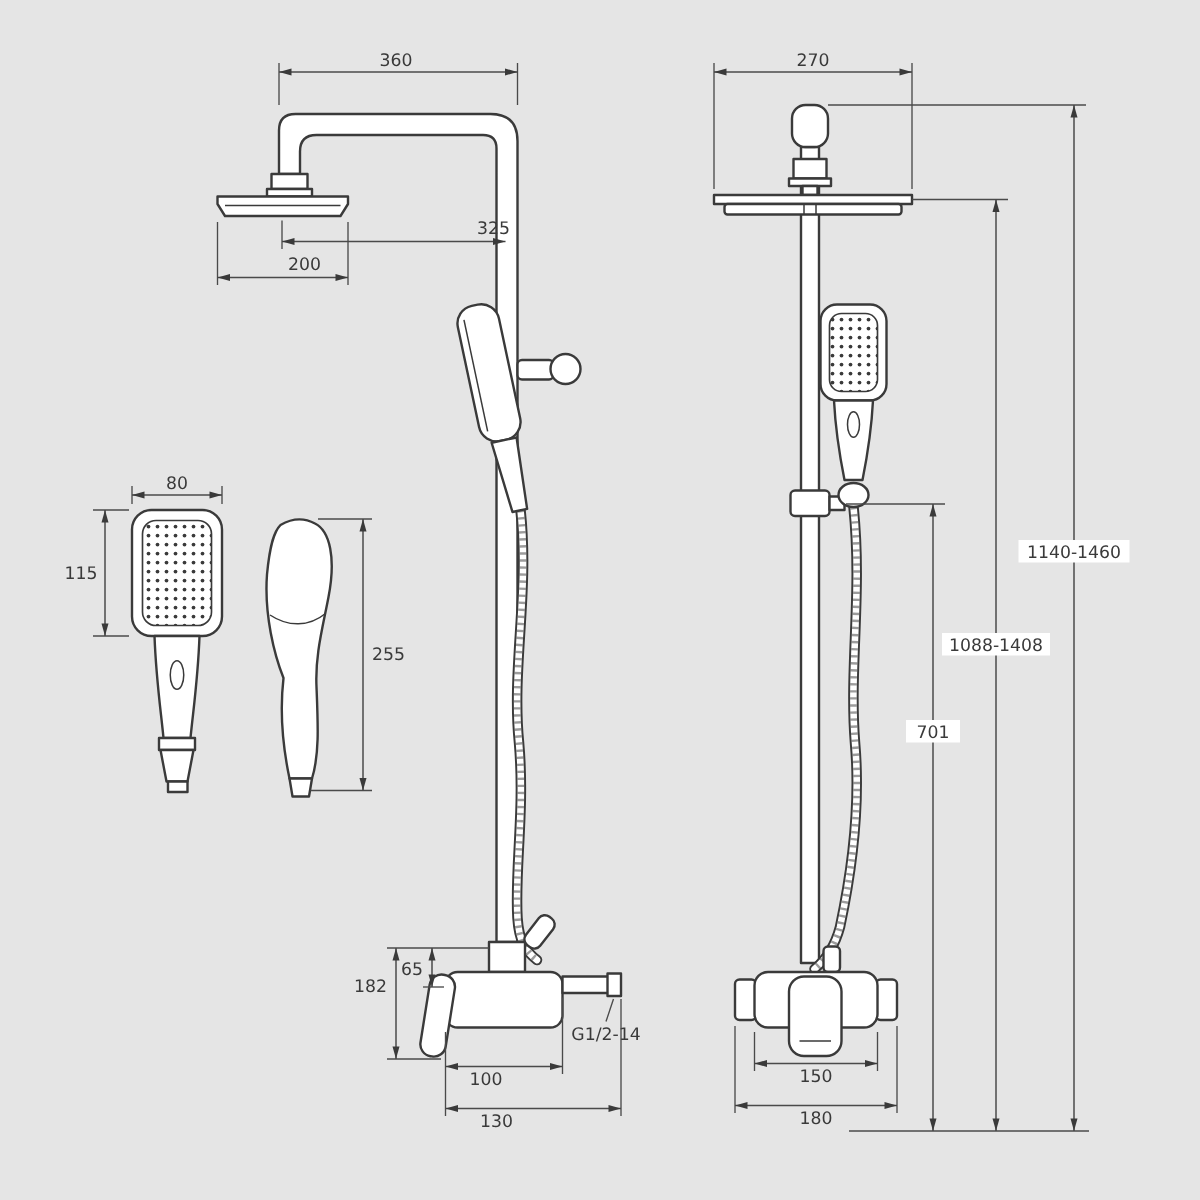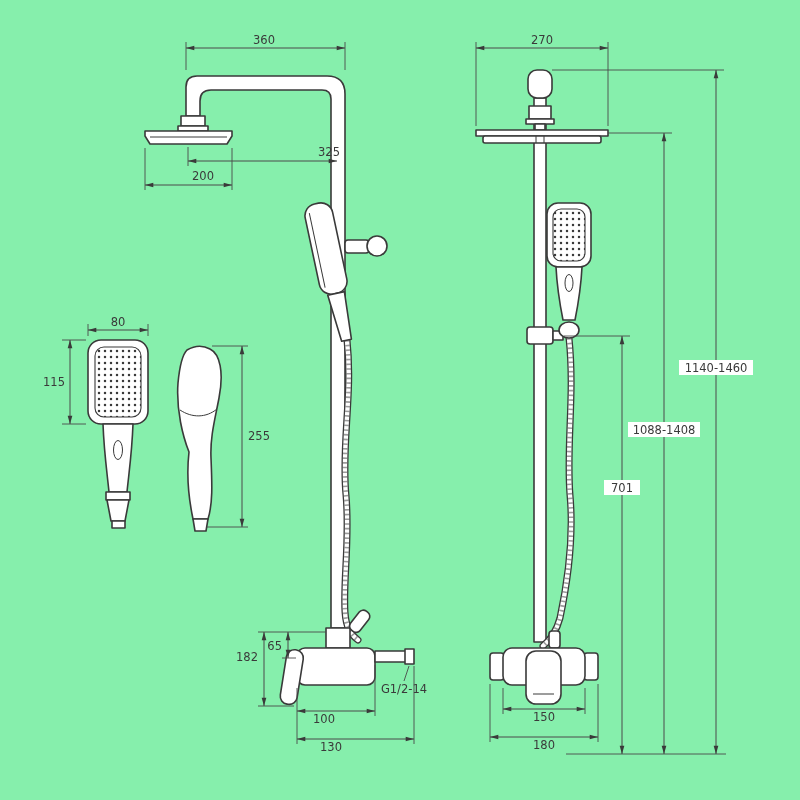--- a/index.html
+++ b/index.html
@@ -1,16 +1,16 @@
 <!DOCTYPE html>
 <html><head>
 <meta charset="utf-8">
 <style>
   html,body { margin:0; padding:0; background:#ffffff; }
-  .page { width:800px; height:800px; background:#86efac; position:relative; overflow:hidden;
+  .page { width:800px; height:800px; background:#e5e5e5; position:relative; overflow:hidden;
           font-family:"DejaVu Sans","Liberation Sans",sans-serif; }
   svg { display:block; }
   svg text { font-family:"DejaVu Sans","Liberation Sans",sans-serif; font-size:11.5px; fill:#3a3a3a; }
   .obj      { fill:#ffffff; stroke:#3a3a3a; stroke-width:1.6; stroke-linejoin:round; }
   .obj-thin { fill:none;    stroke:#3a3a3a; stroke-width:1;   stroke-linejoin:round; }
   .face     { stroke:#3a3a3a; stroke-width:1.1; }
   .dim      { stroke:#4a4a4a; stroke-width:1;  fill:none; }
   .ext      { stroke:#4a4a4a; stroke-width:.9; fill:none; }
   .hose-outer { stroke:#3a3a3a; stroke-width:7;   fill:none; stroke-linecap:round; }
   .hose-inner { stroke:#ffffff; stroke-width:4.4; fill:none; stroke-linecap:round; }

